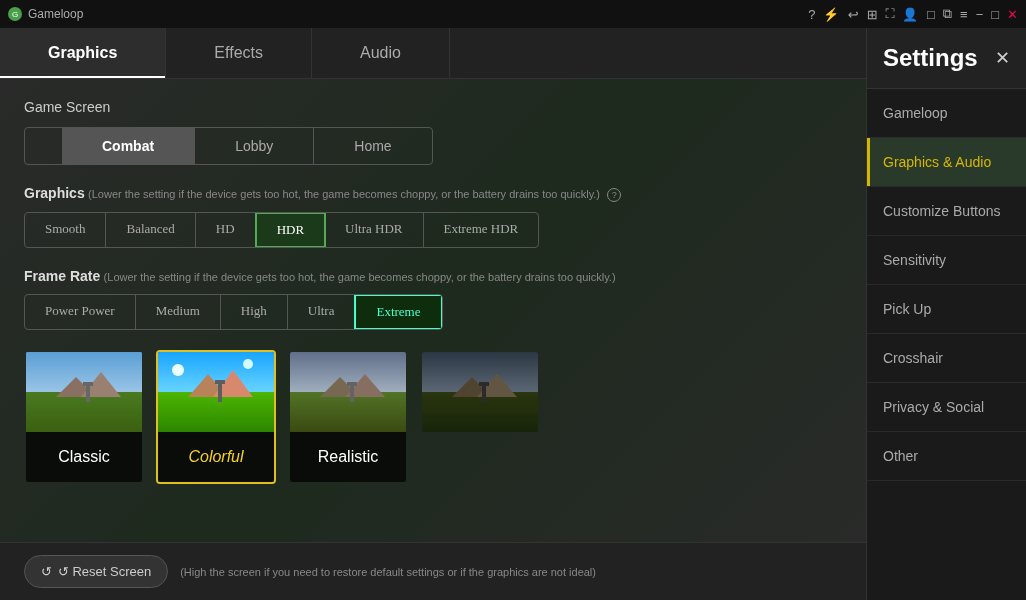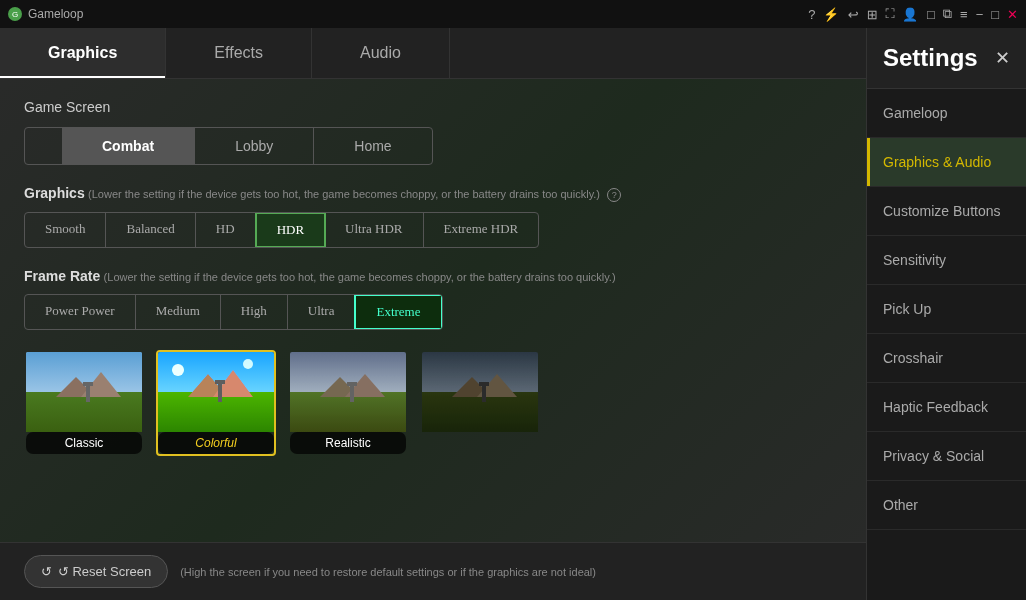--- a/index.html
+++ b/index.html
@@ -252,23 +252,22 @@
       left: 0;
       right: 0;
       height: 55%;
       background: linear-gradient(#5a9fd4, #a0c8e8);
     }
 
     .style-thumb-label {
       background: rgba(0,0,0,0.7);
       color: #fff;
       text-align: center;
-      padding: 4px;
-      font-size: 12px;
-      border-radius: 7px;
+      padding: 16px;
+      font-size: 16px;
     }
     .style-thumb.selected .style-thumb-label {
       color: #f5d020;
       font-style: italic;
     }
 
     
     .bottom-bar {
       padding: 12px 24px;
       background: #222;
@@ -518,22 +517,19 @@
     <div class="sidebar-item">
       <span>Sensitivity</span>
     </div>
     <div class="sidebar-item">
       <span>Pick Up</span>
     </div>
     <div class="sidebar-item">
       <span>Crosshair</span>
     </div>
     <div class="sidebar-item">
-      <span>Haptic Feedback</span>
-    </div>
-    <div class="sidebar-item">
       <span>Privacy &amp; Social</span>
     </div>
     <div class="sidebar-item">
       <span>Other</span>
     </div>
   </div>
 </div>
 
 </body></html>

